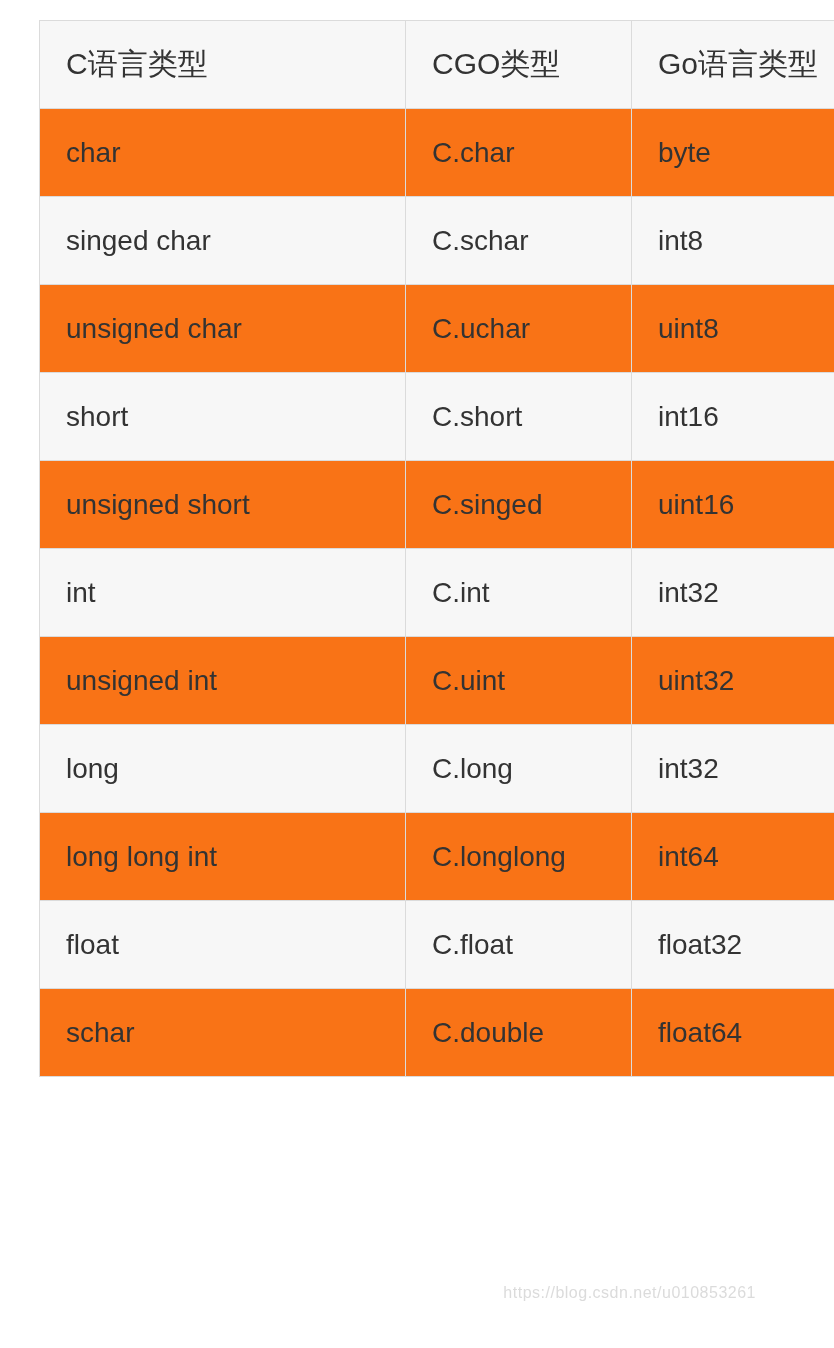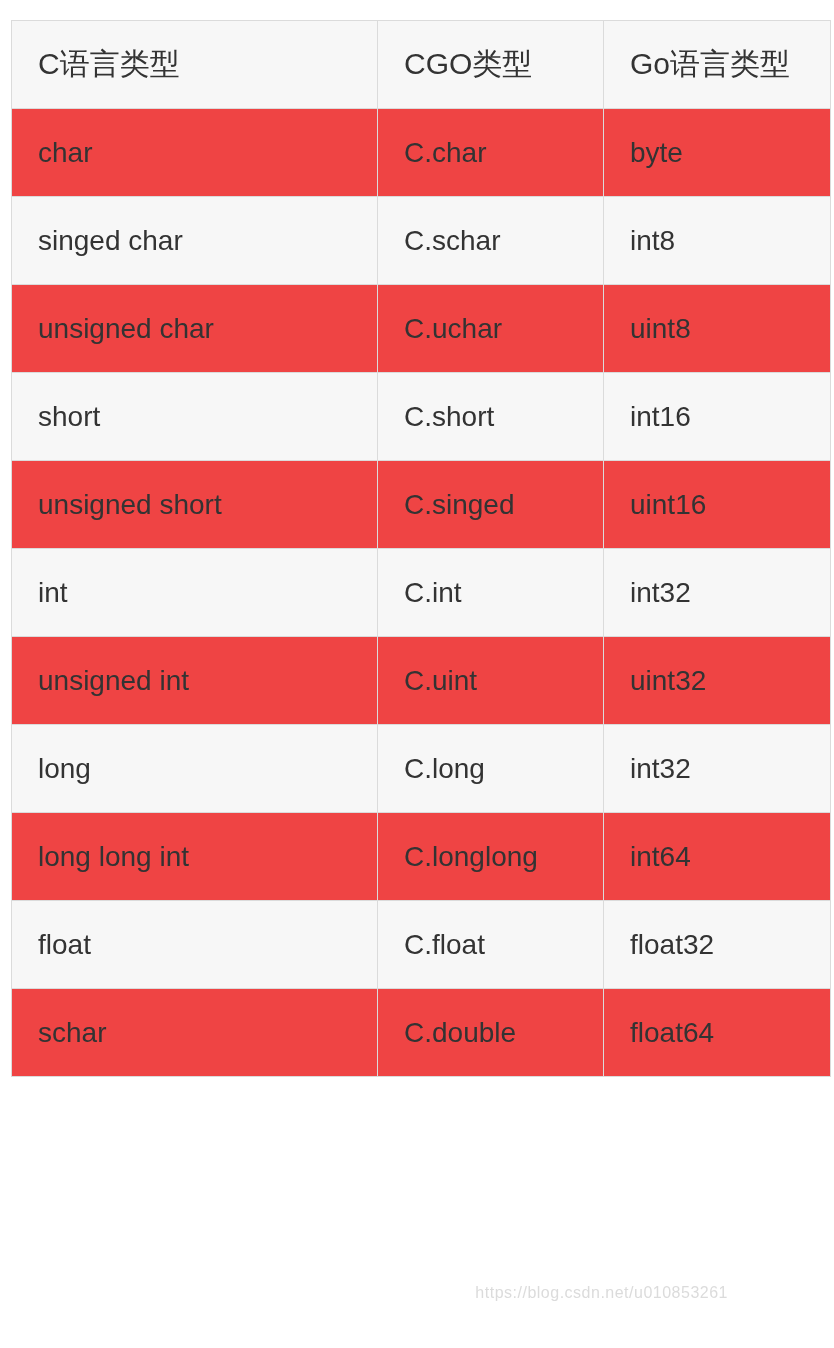--- a/index.html
+++ b/index.html
@@ -8,20 +8,21 @@
     background: #ffffff;
     width: 834px;
     height: 1348px;
     font-family: "Liberation Sans", "DejaVu Sans", sans-serif;
     overflow: hidden;
   }
   .page {
     position: relative;
     width: 734px;
     height: 1348px;
+    margin-left: 28px;
   }
   table.type-table {
     position: absolute;
     left: 11px;
     top: 20px;
     border-collapse: collapse;
     table-layout: fixed;
     width: 819px;
   }
   table.type-table col.c1 { width: 366px; }
@@ -39,21 +40,21 @@
     font-weight: 400;
     white-space: nowrap;
     overflow: hidden;
   }
   table.type-table th {
     background: #f7f7f7;
     font-size: 30px;
   }
   table.type-table td {
     font-size: 28px;
-    background: #ef4444;
+    background: #f97316;
   }
   table.type-table tbody tr:nth-child(even) td {
     background: #f7f7f7;
   }
   .watermark {
     position: absolute;
     right: 6px;
     top: 1284px;
     font-size: 16px;
     letter-spacing: 0.5px;

